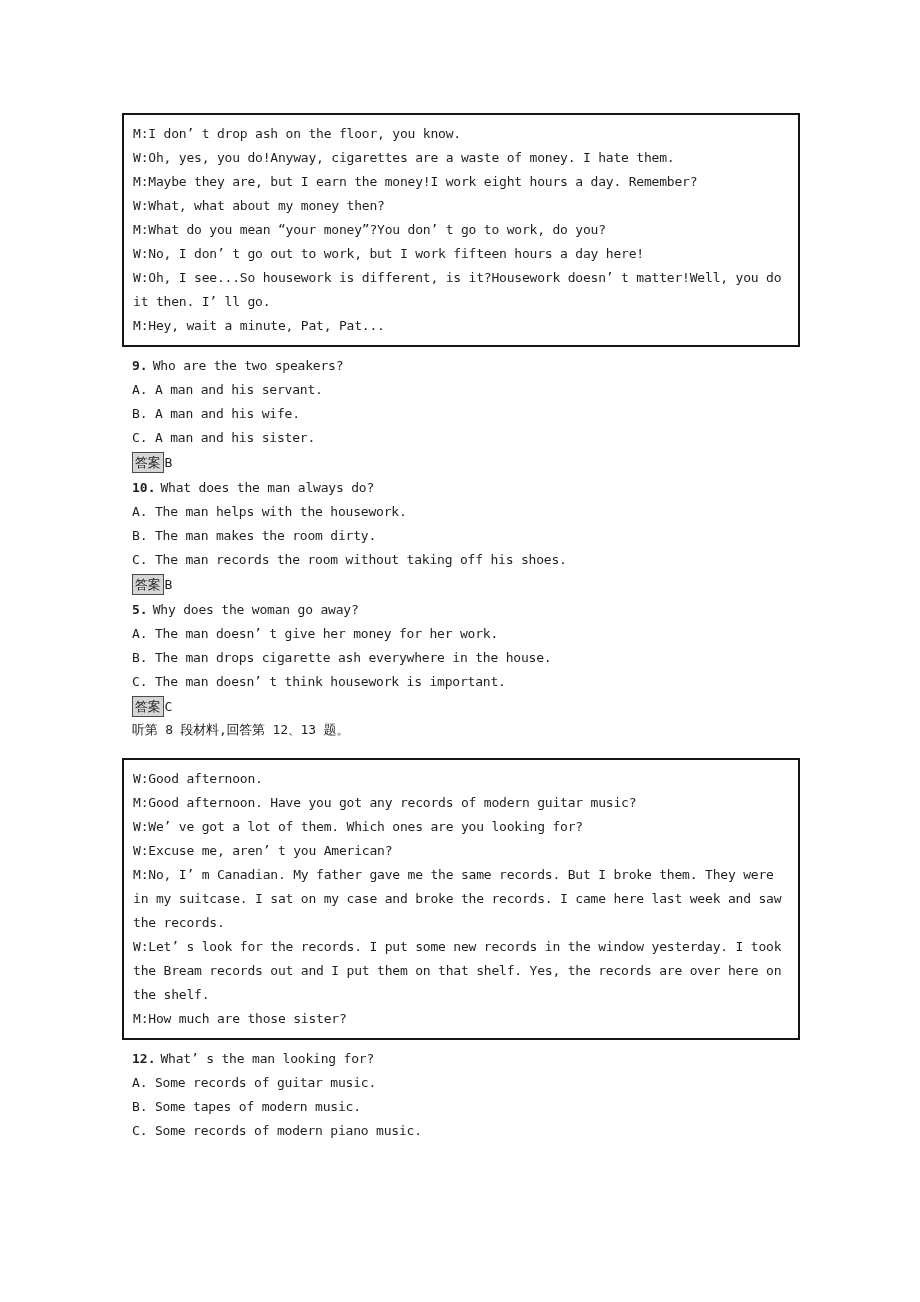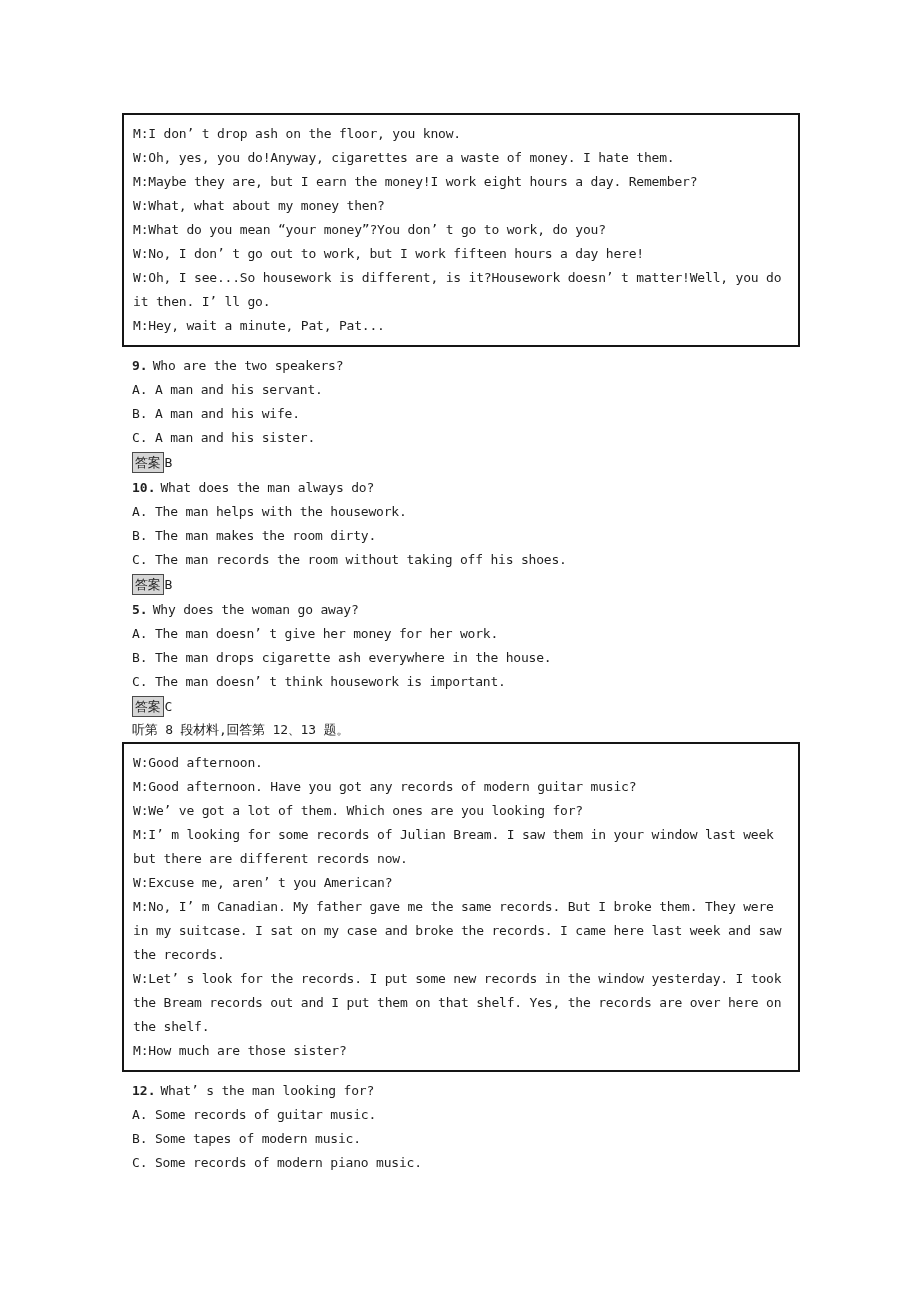--- a/index.html
+++ b/index.html
@@ -40,21 +40,21 @@
     background:#d6d6d6;
     border:1px solid #4a4a4a;
     line-height:19px;
     height:21px;
     padding:0 2px;
     vertical-align:middle;
     margin-right:1px;
   }
   .answer-letter{vertical-align:middle;}
   .instruction{margin:0 0 0 10px;height:24px;}
-  .box2{margin-top:0;}
+  .box2{margin-top:16px;}
 </style>
 </head>
 <body>
 
 <div class="page">
   <div class="content">
 
     <div class="dialog-box">
       <p>M:I don’ t drop ash on the floor, you know.</p>
       <p>W:Oh, yes, you do!Anyway, cigarettes are a waste of money. I hate them.</p>
@@ -101,21 +101,20 @@
         <span class="answer-badge">答案</span><span class="answer-letter">C</span>
       </p>
     </div>
 
     <p class="instruction">听第 8 段材料,回答第 12、13 题。</p>
 
     <div class="dialog-box box2">
       <p>W:Good afternoon.</p>
       <p>M:Good afternoon. Have you got any records of modern guitar music?</p>
       <p>W:We’ ve got a lot of them. Which ones are you looking for?</p>
-      <p>M:I’ m looking for some records of Julian Bream. I saw them in your window last week but there are different records now.</p>
       <p>W:Excuse me, aren’ t you American?</p>
       <p>M:No, I’ m Canadian. My father gave me the same records. But I broke them. They were in my suitcase. I sat on my case and broke the records. I came here last week and saw the records.</p>
       <p>W:Let’ s look for the records. I put some new records in the window yesterday. I took the Bream records out and I put them on that shelf. Yes, the records are over here on the shelf.</p>
       <p>M:How much are those sister?</p>
     </div>
 
     <div class="qa first">
       <p>
         <b class="qnum">12.</b><span>What’ s the man looking for?</span>
       </p>

